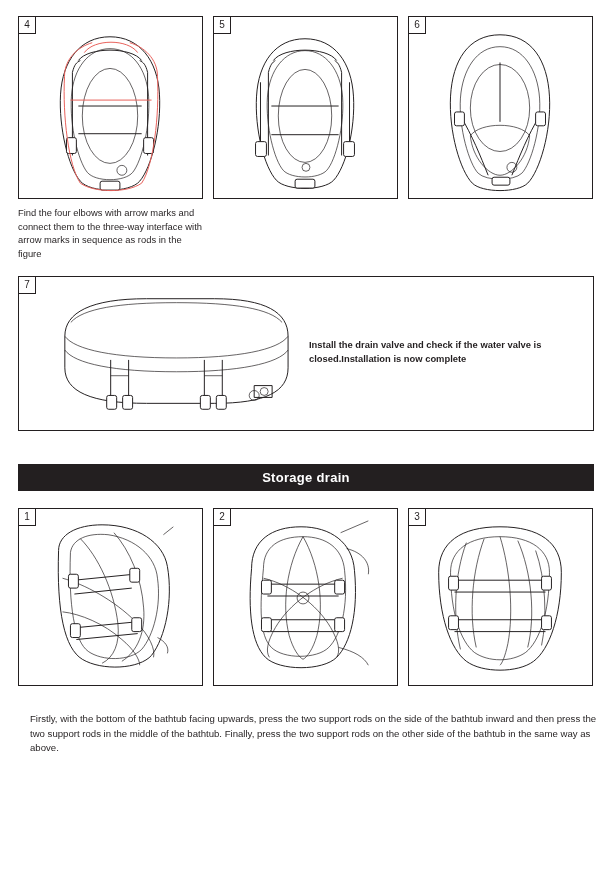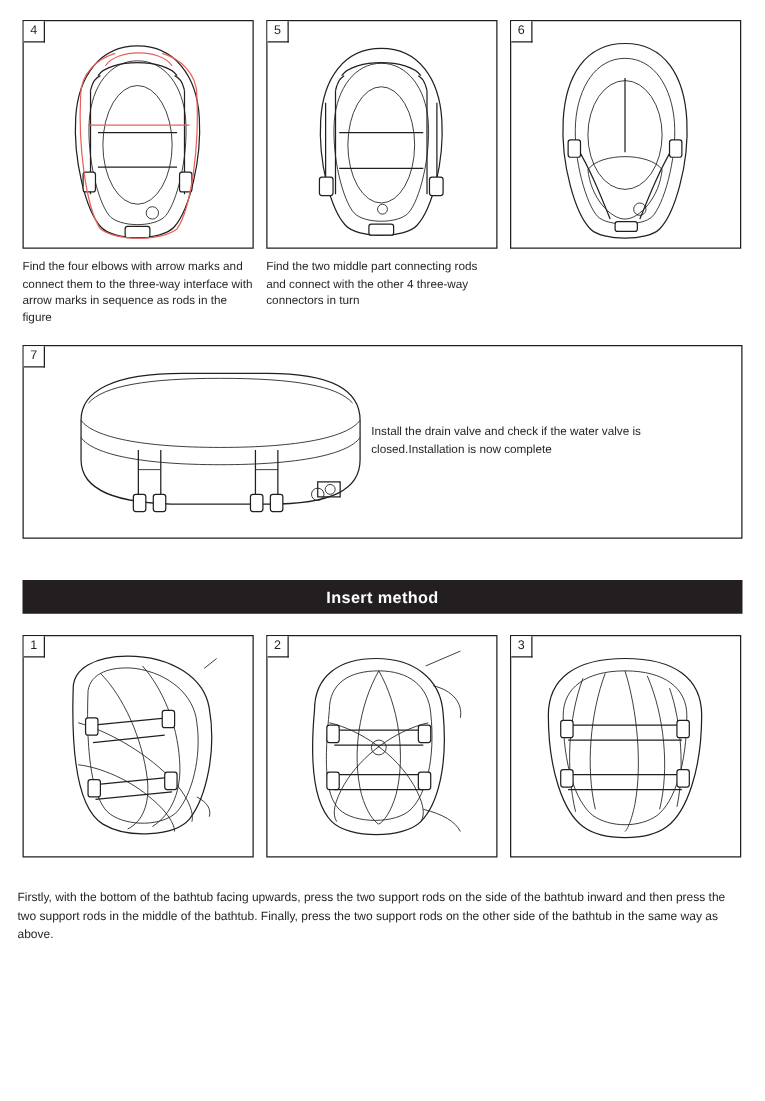--- a/index.html
+++ b/index.html
@@ -72,25 +72,26 @@
   
   .panel7 {
     position: absolute;
     left: 18px;
     top: 276px;
     width: 576px;
     height: 155px;
   }
   .panel7-text {
     position: absolute;
-    left: 278px;
+    left: 290px;
     top: 61px;
     width: 270px;
     font-size: 9.4px;
     line-height: 14px;
+    font-weight: bold;
   }
 
   
   .bar {
     position: absolute;
     left: 18px;
     top: 464px;
     width: 576px;
     height: 27px;
     background: #231f20;
@@ -109,21 +110,21 @@
     top: 508px;
     width: 576px;
     display: flex;
     gap: 10px;
   }
   .col3b { width: 185px; }
   .col3b .panel { height: 178px; }
 
   .bottom-text {
     position: absolute;
-    left: 14px;
+    left: 30px;
     top: 712px;
     width: 576px;
     font-size: 9.6px;
     line-height: 14.5px;
   }
 
   svg .ln { fill: none; stroke: #231f20; stroke-width: 1; }
   svg .lnt { fill: none; stroke: #231f20; stroke-width: .7; }
   svg .red { fill: none; stroke: #e8605a; stroke-width: 1; }
   svg .fillw { fill: #ffffff; stroke: #231f20; stroke-width: 1; }
@@ -187,21 +188,20 @@
             <path class="ln" d="M58 119 L126 119"></path>
             <path class="ln" d="M47 66 L47 132"></path>
             <path class="ln" d="M137 66 L137 132"></path>
             <rect class="fillw" x="42" y="126" width="11" height="15" rx="2"></rect>
             <rect class="fillw" x="131" y="126" width="11" height="15" rx="2"></rect>
             <rect class="fillw" x="82" y="164" width="20" height="9" rx="2"></rect>
             <circle class="lnt" cx="93" cy="152" r="4"></circle>
           </svg>
         </div>
       </div>
-      <div class="caption">Find the two middle part connecting rods and connect with the other 4 three-way connectors in turn</div>
     </div>
 
     <div class="col3">
       <div class="panel">
         <div class="step-num">6</div>
         <div class="art">
           <svg viewBox="0 0 185 183" preserveAspectRatio="none">
             <path class="ln" d="M92 18 C60 18 44 44 42 80 C40 116 52 156 64 168 C74 178 110 178 120 168 C132 156 144 116 142 80 C140 44 124 18 92 18 Z"></path>
             <path class="lnt" d="M92 30 C68 30 54 54 52 82 C50 112 61 149 70 158 C78 166 106 166 114 158 C123 149 134 112 132 82 C130 54 116 30 92 30 Z"></path>
             <ellipse class="lnt" cx="92" cy="92" rx="30" ry="44"></ellipse>
@@ -238,21 +238,21 @@
         <rect class="fillw" x="182" y="120" width="10" height="14" rx="2"></rect>
         <rect class="fillw" x="198" y="120" width="10" height="14" rx="2"></rect>
         <path class="ln" d="M236 110 L254 110 L254 122 L236 122 Z"></path>
         <circle class="lnt" cx="246" cy="116" r="4"></circle>
         <circle class="lnt" cx="236" cy="120" r="5"></circle>
       </svg>
     </div>
     <div class="panel7-text">Install the drain valve and check if the water valve is closed.Installation is now complete</div>
   </div>
 
-  <div class="bar">Insert method</div>
+  <div class="bar">Storage drain</div>
 
   <div class="row3b">
 
     <div class="col3b">
       <div class="panel">
         <div class="step-num">1</div>
         <div class="art">
           <svg viewBox="0 0 185 178" preserveAspectRatio="none">
             <path class="ln" d="M40 42 C40 26 58 16 84 16 C120 16 146 34 150 58 C156 92 148 130 134 148 C122 162 84 164 64 152 C46 141 38 104 40 42 Z"></path>
             <path class="lnt" d="M52 44 C54 30 70 24 90 26 C118 30 138 48 140 70 C144 98 136 128 124 142 C112 154 84 154 70 144 C56 134 50 98 52 44 Z"></path>

